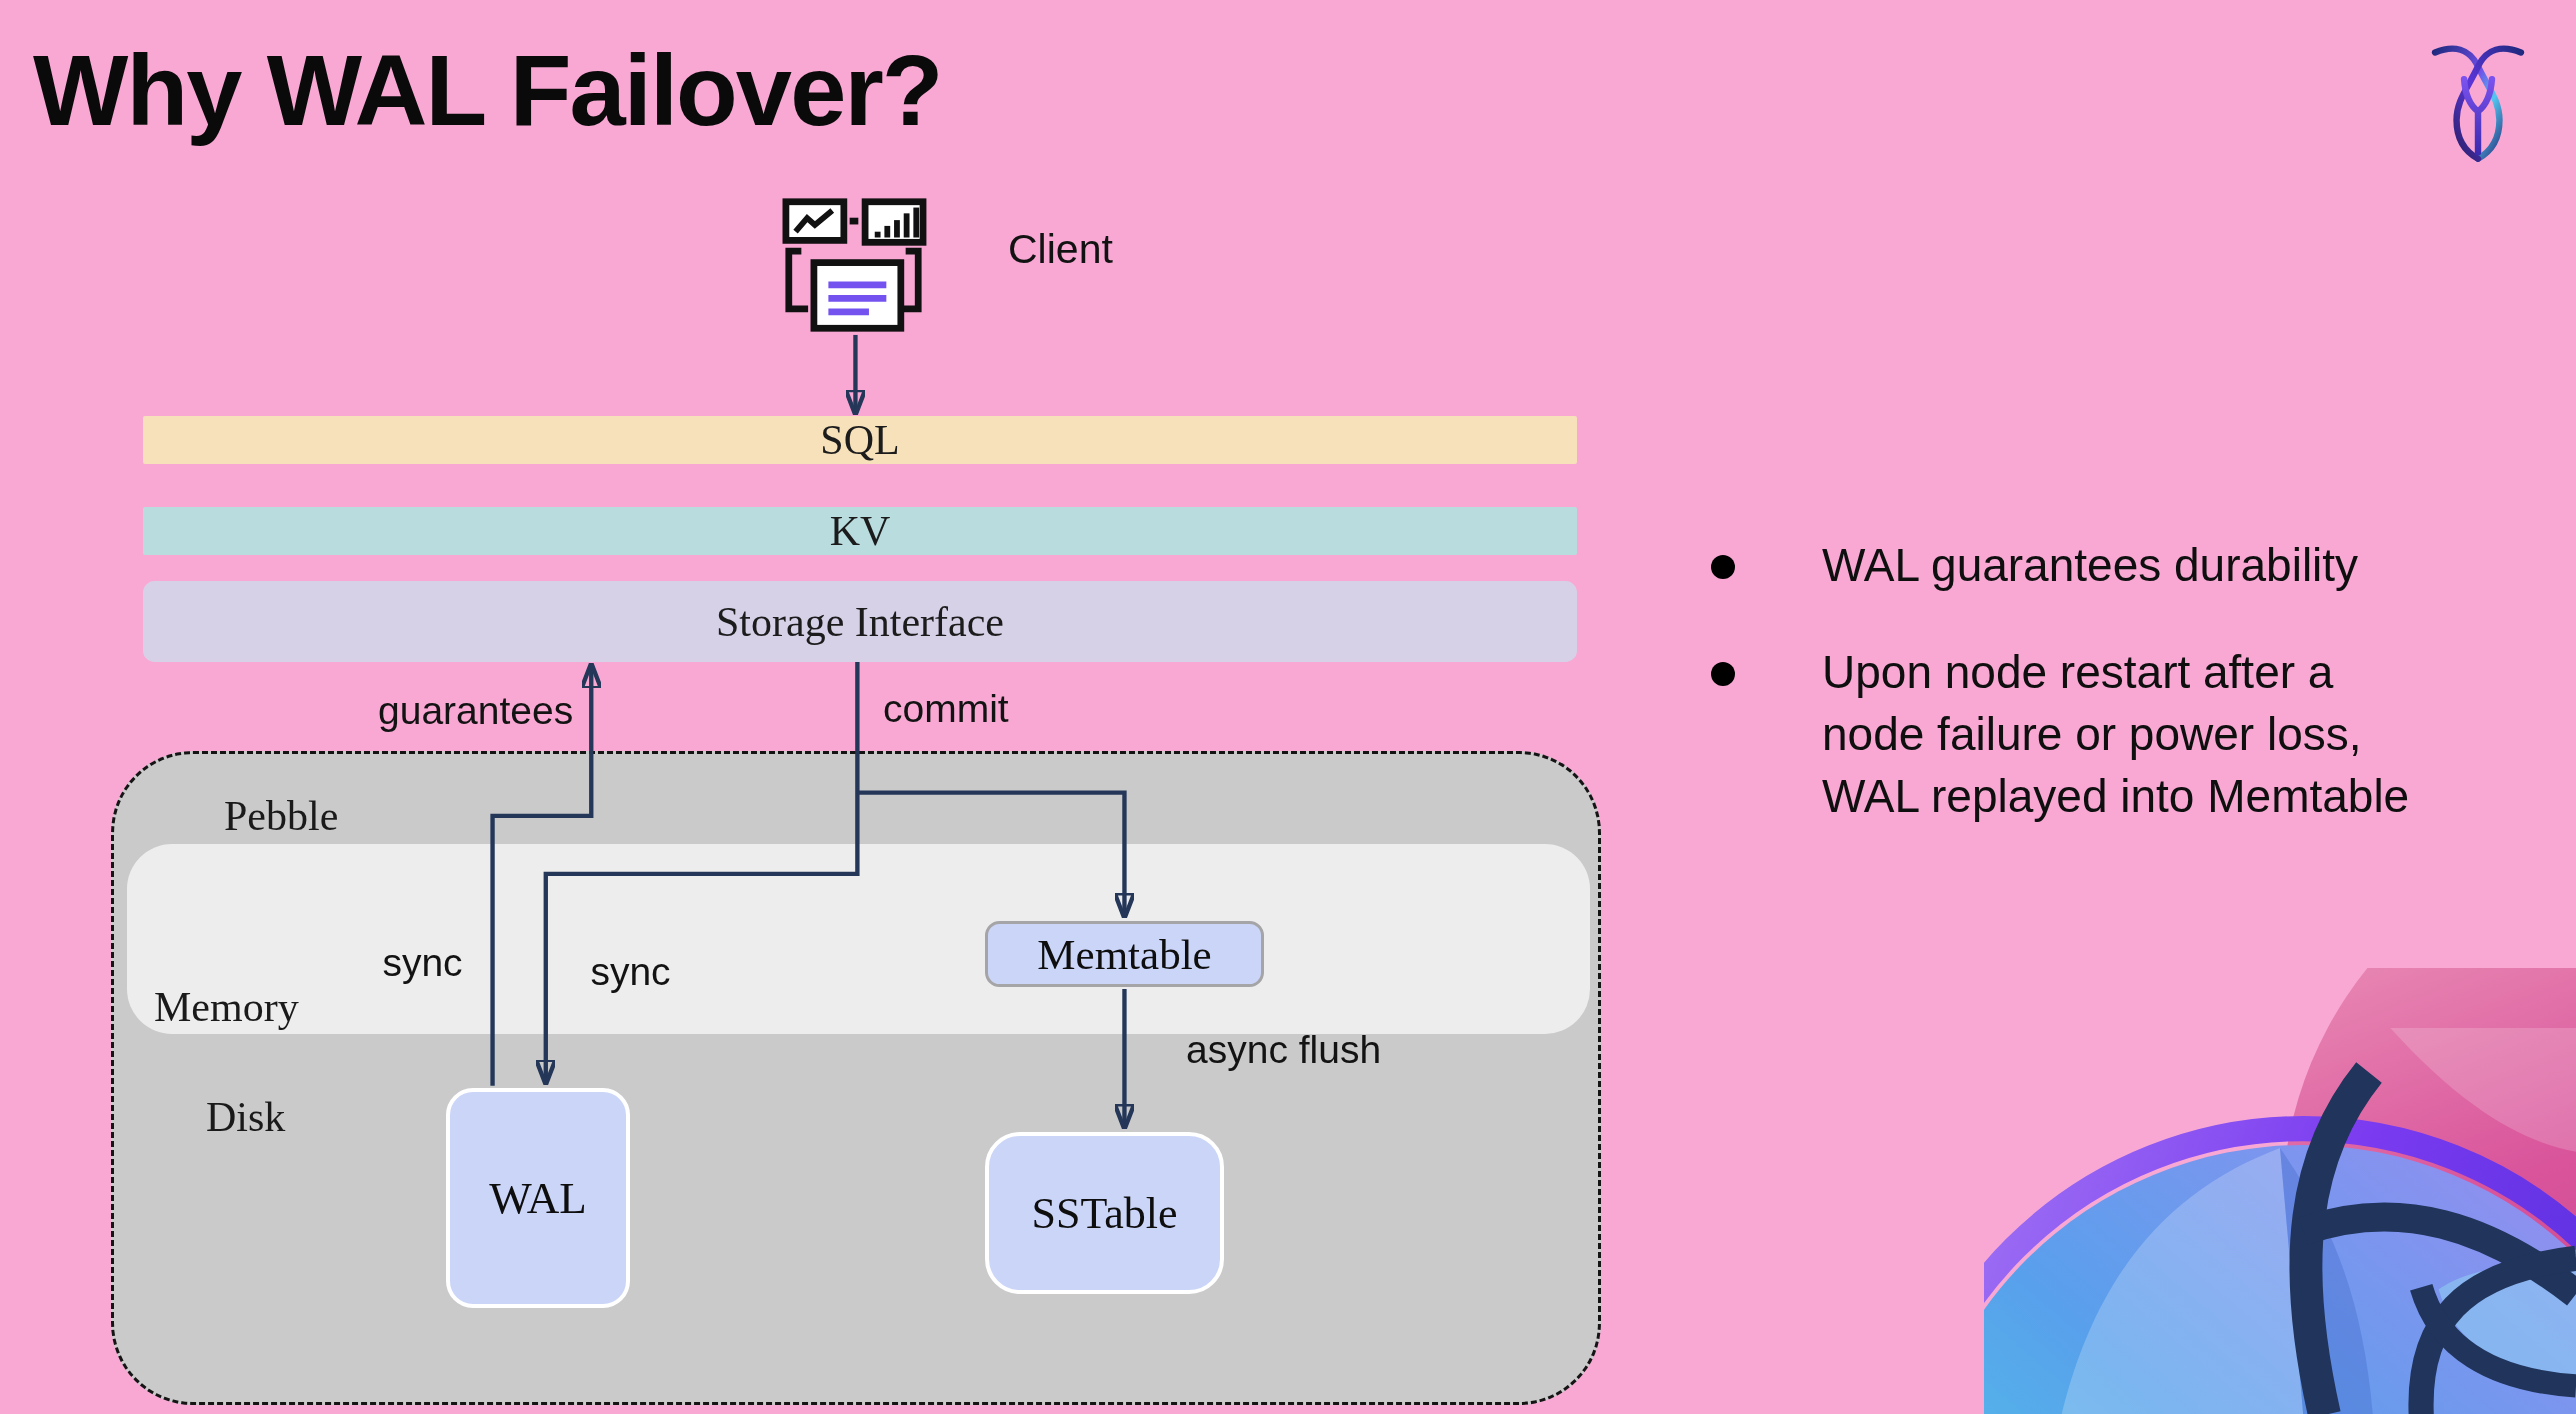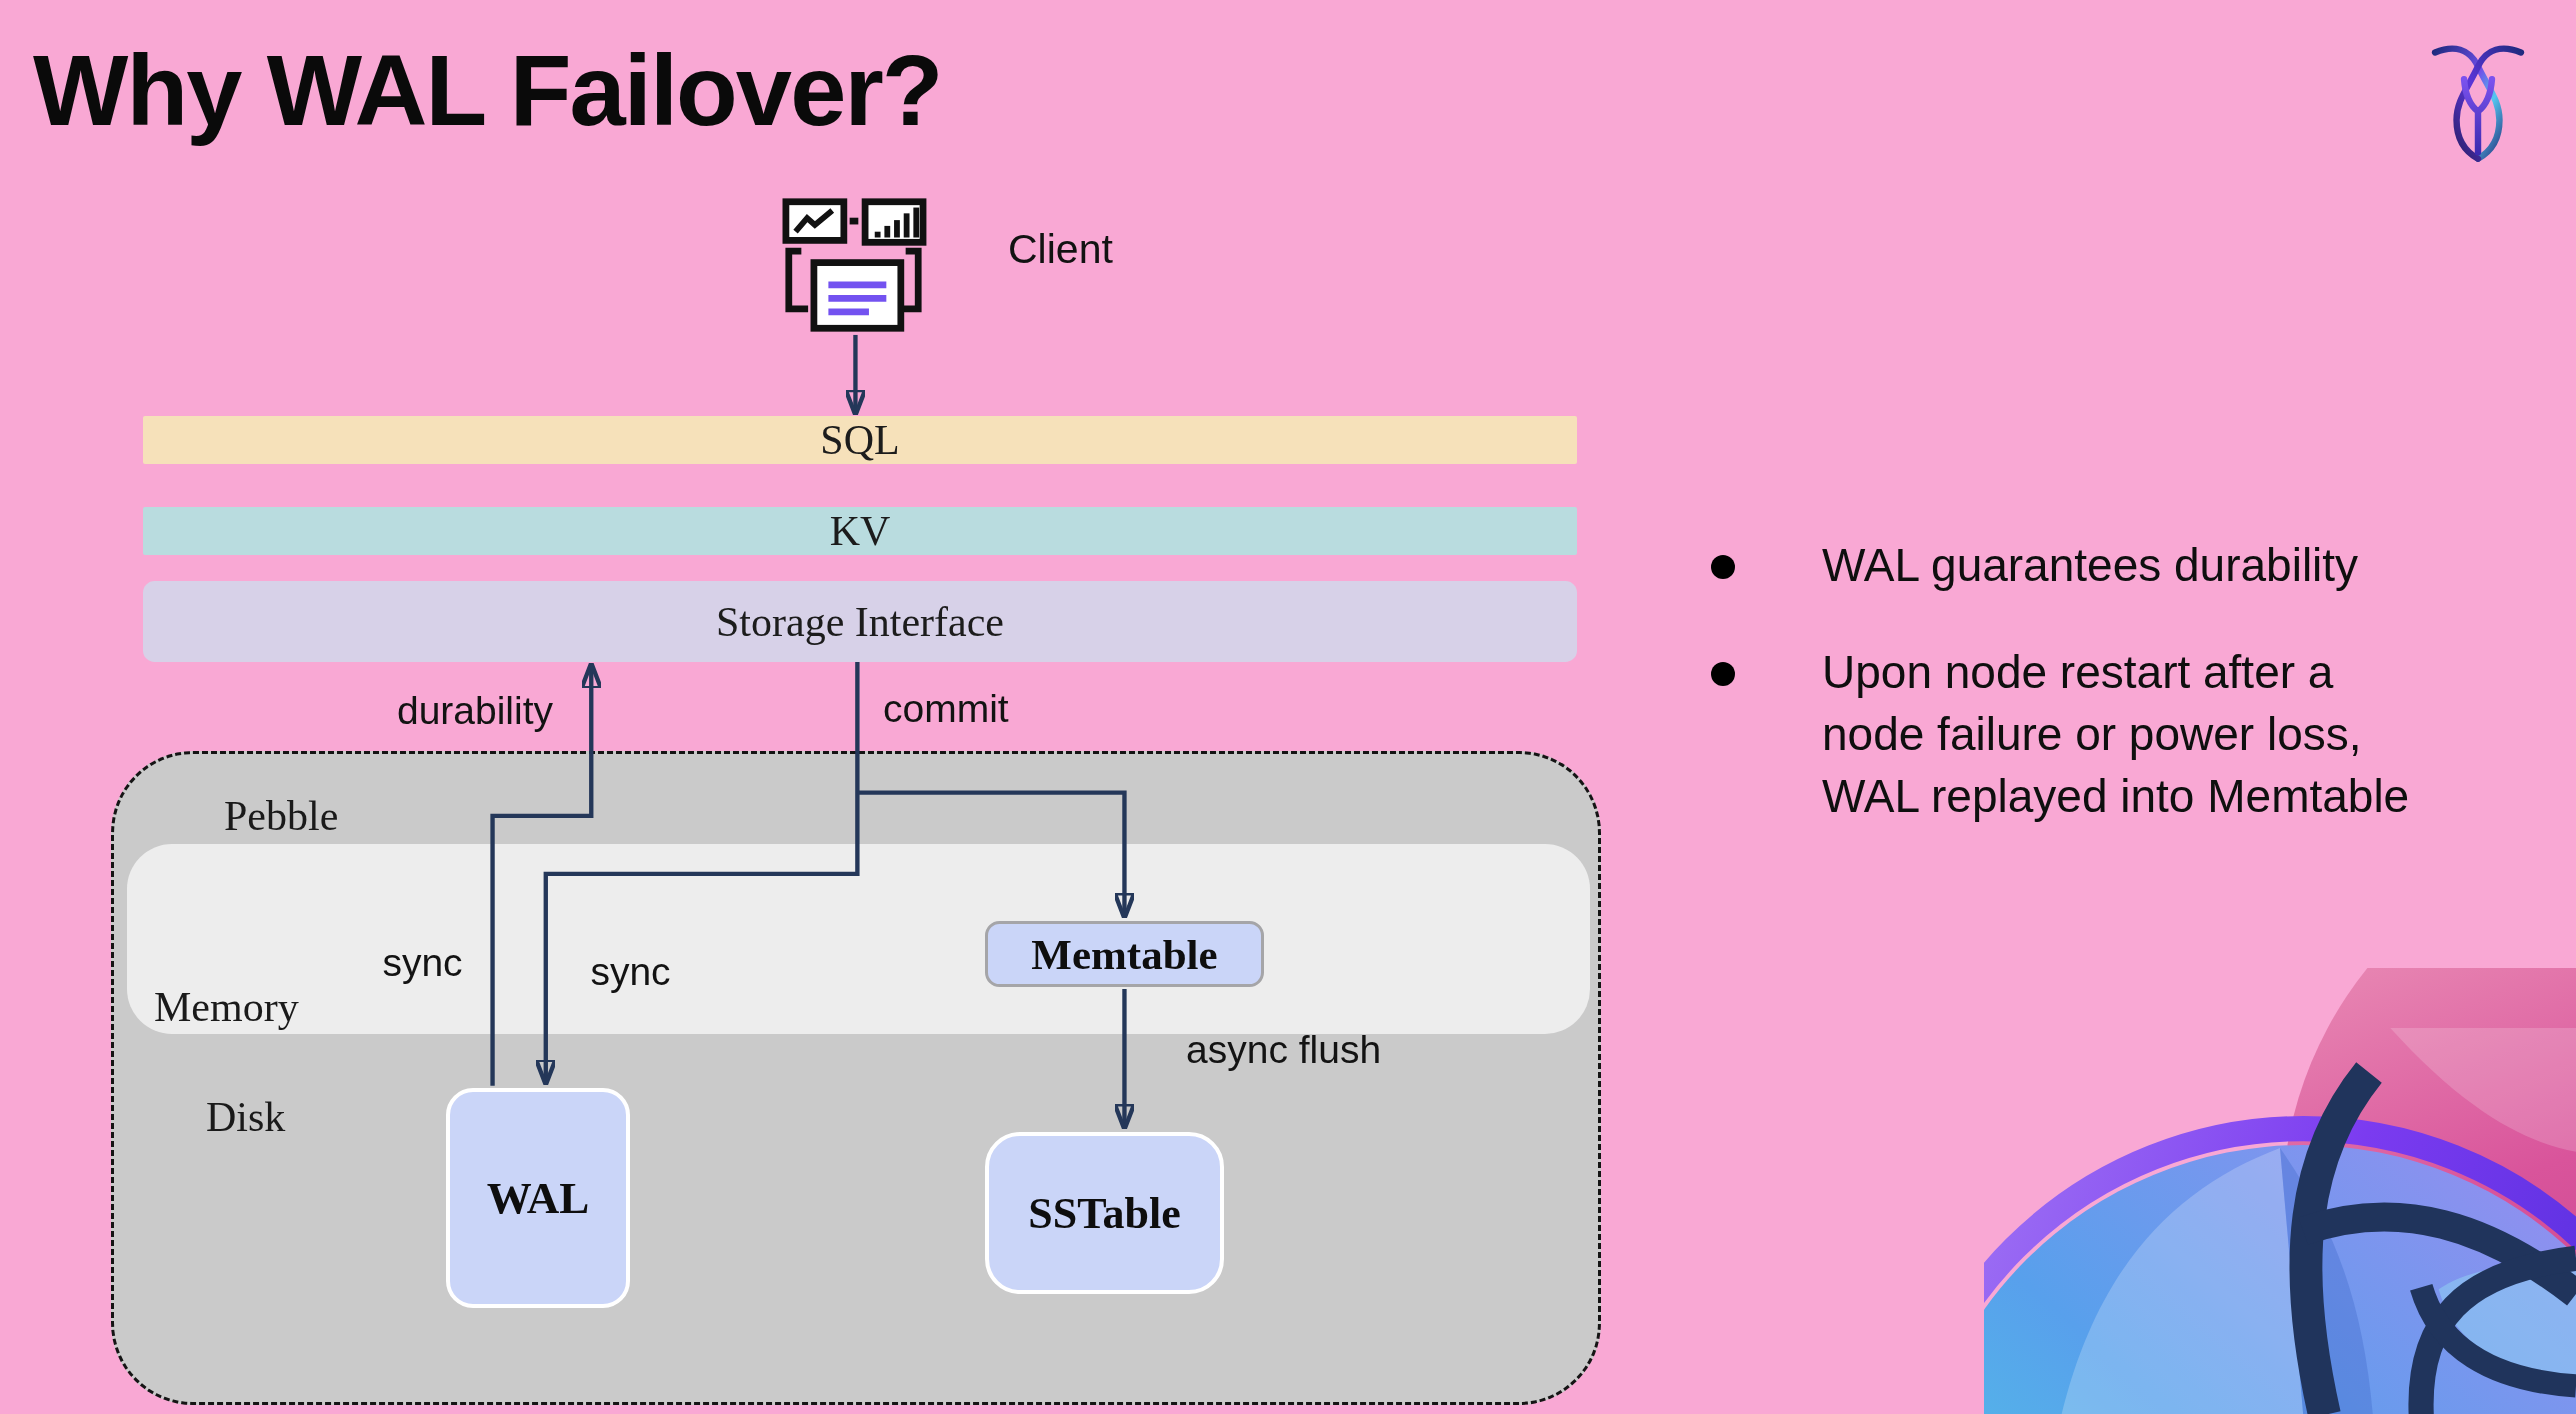--- a/index.html
+++ b/index.html
@@ -41,21 +41,21 @@
     position:absolute; font-family:"Liberation Serif", serif;
     font-size:42px; color:#1a1a1a; white-space:nowrap;
   }
   .lbl-pebble { left:224px; top:792px; }
   .lbl-memory { left:154px; top:983px; }
   .lbl-disk   { left:206px; top:1093px; }
 
   .node {
     position:absolute; box-sizing:border-box; background:#cad5f8;
     display:flex; align-items:center; justify-content:center;
-    font-family:"Liberation Serif", serif; font-weight:bold; color:#0e0e0e;
+    font-family:"Liberation Serif", serif; font-weight:normal; color:#0e0e0e;
   }
   .node-wal      { left:446px;  top:1088px; width:184px; height:220px; border:4.8px solid #ffffff; border-radius:27px; font-size:45px; }
   .node-memtable { left:985px; top:921px;  width:279px; height:66px;  border:3.9px solid #a5a5a8; border-radius:14.5px; font-size:43px; }
   .node-sstable  { left:985px; top:1132px; width:239px; height:162px; border:4.8px solid #ffffff; border-radius:35px; font-size:44px; }
 
   .edge-label {
     position:absolute; font-size:39px; color:#131313; white-space:nowrap;
   }
   .lbl-committed   { left:378px;  top:689px;  width:194px; text-align:center; }
   .lbl-commit      { left:883px;  top:687px;  width:194px; text-align:left; }
@@ -155,21 +155,21 @@
         <path d="M0,0 L26,10 L0,20 Z" fill="#243759" stroke="none"></path>
       </marker>
     </defs>
     <path d="M 884,346 V 424" marker-end="url(#arr)"></path>
     <path d="M 509,1122 V 843 H 611 V 690" marker-end="url(#arr)"></path>
     <path d="M 886,684 V 903 H 564 V 1116" marker-end="url(#arr)"></path>
     <path d="M 886,819 H 1162 V 944" marker-end="url(#arr)"></path>
     <path d="M 1162,1022 V 1162" marker-end="url(#arr)"></path>
   </svg>
 
-  <div class="edge-label lbl-committed">durability</div>
+  <div class="edge-label lbl-committed">guarantees</div>
   <div class="edge-label lbl-commit">commit</div>
   <div class="edge-label lbl-sync-left">sync</div>
   <div class="edge-label lbl-sync-right">sync</div>
   <div class="edge-label lbl-async-flush">async flush</div>
 
   <div class="node node-wal" style="background: rgb(202, 213, 248);">WAL</div>
   <div class="node node-memtable" style="background: rgb(202, 213, 248);">Memtable</div>
   <div class="node node-sstable" style="background: rgb(202, 213, 248);">SSTable</div>
 
   <div class="bullets">

